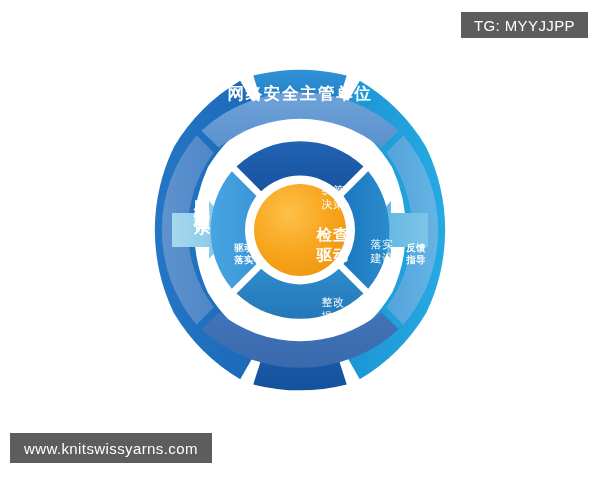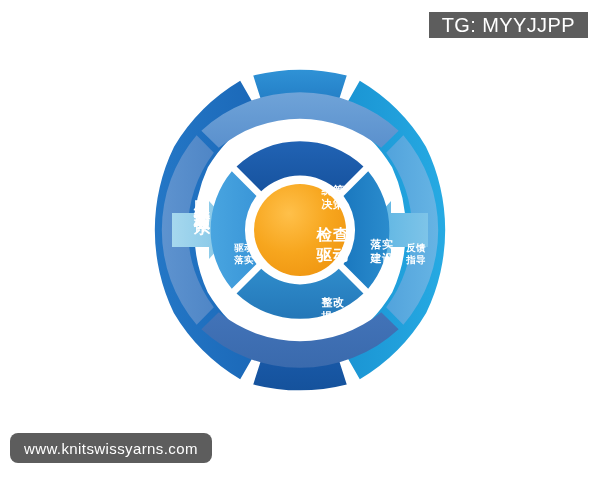--- a/index.html
+++ b/index.html
@@ -9,27 +9,27 @@
     font-family:"Liberation Sans","DejaVu Sans",sans-serif;
     position:relative;overflow:hidden;
   }
   #stage{position:absolute;inset:0;}
 
   
   .wm{
     position:absolute;
     background:#5d5d5d;
     color:#ffffff;
-    font-size:20px;
+    font-size:15px;
     letter-spacing:.4px;
     display:flex;align-items:center;justify-content:center;
     white-space:nowrap;
   }
   #wm-top{right:12px;top:12px;height:26px;padding:0 13px;}
-  #wm-bottom{left:10px;bottom:17px;height:30px;padding:0 14px;font-size:15px;border-radius:8px;}
+  #wm-bottom{left:10px;bottom:17px;height:30px;padding:0 14px;font-size:15px;}
 
   
   #diagram{position:absolute;left:60px;top:20px;width:480px;height:420px;}
   #diagram svg{display:block;width:480px;height:420px;}
 
   .lbl{
     position:absolute;
     color:#ffffff;
     font-weight:bold;
     text-align:center;
@@ -44,21 +44,21 @@
     writing-mode:vertical-rl;
     text-orientation:upright;
     font-size:16px;
     letter-spacing:2.5px;
     line-height:1;
   }
   #lbl-outer-left{left:120px;top:168px;width:30px;}
   #lbl-outer-right{left:437px;top:162px;width:30px;}
 
   
-  .inner-lbl{font-size:11px;letter-spacing:.5px;font-weight:bold;line-height:1.25;}
+  .inner-lbl{font-size:11px;letter-spacing:.5px;font-weight:normal;line-height:1.25;}
   #lbl-inner-top{left:243px;top:164px;width:60px;}
   #lbl-inner-bottom{left:243px;top:276px;width:60px;text-align:center;}
   #lbl-inner-left{left:198px;top:218px;width:52px;}
   #lbl-inner-right{left:296px;top:218px;width:52px;}
 
   
   .arrow-lbl{font-size:9.5px;line-height:1.3;letter-spacing:.3px;font-weight:bold;}
   #lbl-arrow-left{left:160px;top:222px;width:48px;}
   #lbl-arrow-right{left:332px;top:222px;width:48px;font-family:Liberation Serif, serif;}
 
@@ -171,20 +171,21 @@
       <g>
         <path fill="url(#g-in-top)" d="M 176.54 146.54 A 92 92 0 0 1 303.46 146.54 L 278.78 171.22 A 56 56 0 0 0 201.22 171.22 Z"></path>
         <path fill="url(#g-in-right)" d="M 308.18 151.26 A 92 92 0 0 1 308.18 268.74 L 283.50 244.06 A 56 56 0 0 0 283.50 175.94 Z"></path>
         <path fill="url(#g-in-bottom)" d="M 303.46 273.46 A 92 92 0 0 1 176.54 273.46 L 201.22 248.78 A 56 56 0 0 0 278.78 248.78 Z"></path>
         <path fill="url(#g-in-left)" d="M 171.82 268.74 A 92 92 0 0 1 171.82 151.26 L 196.50 175.94 A 56 56 0 0 0 196.50 244.06 Z"></path>
       </g>
 
       <circle cx="240" cy="210" r="46" fill="url(#g-core)"></circle>
     </svg>
 
+    <div class="lbl" id="lbl-outer-top">网络安全主管单位</div>
     <div class="lbl vert" id="lbl-outer-right">网络安全保障框架</div>
     <div class="lbl" id="lbl-outer-bottom">所管辖单位</div>
     <div class="lbl vert" id="lbl-outer-left">网络安全治理体系</div>
 
     <div class="lbl inner-lbl" id="lbl-inner-top">统筹<br>决策</div>
     <div class="lbl inner-lbl" id="lbl-inner-right">落实<br>建设</div>
     <div class="lbl inner-lbl" id="lbl-inner-bottom">整改<br>提升</div>
 
     <div class="lbl arrow-lbl" id="lbl-arrow-left">驱动<br>落实</div>
     <div class="lbl arrow-lbl" id="lbl-arrow-right">反馈<br>指导</div>

